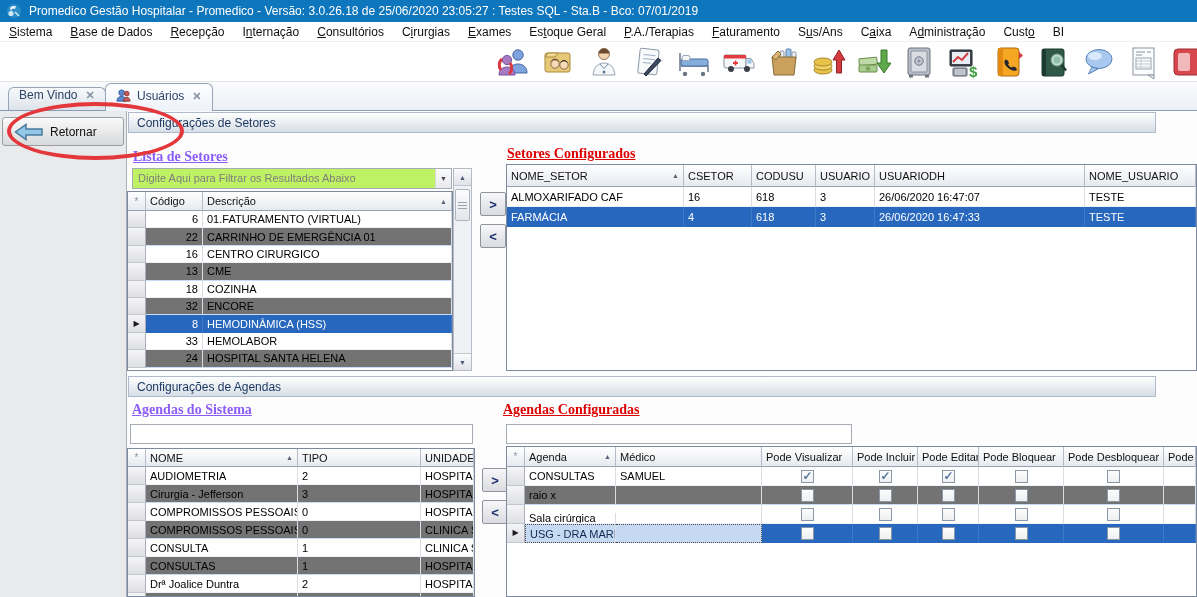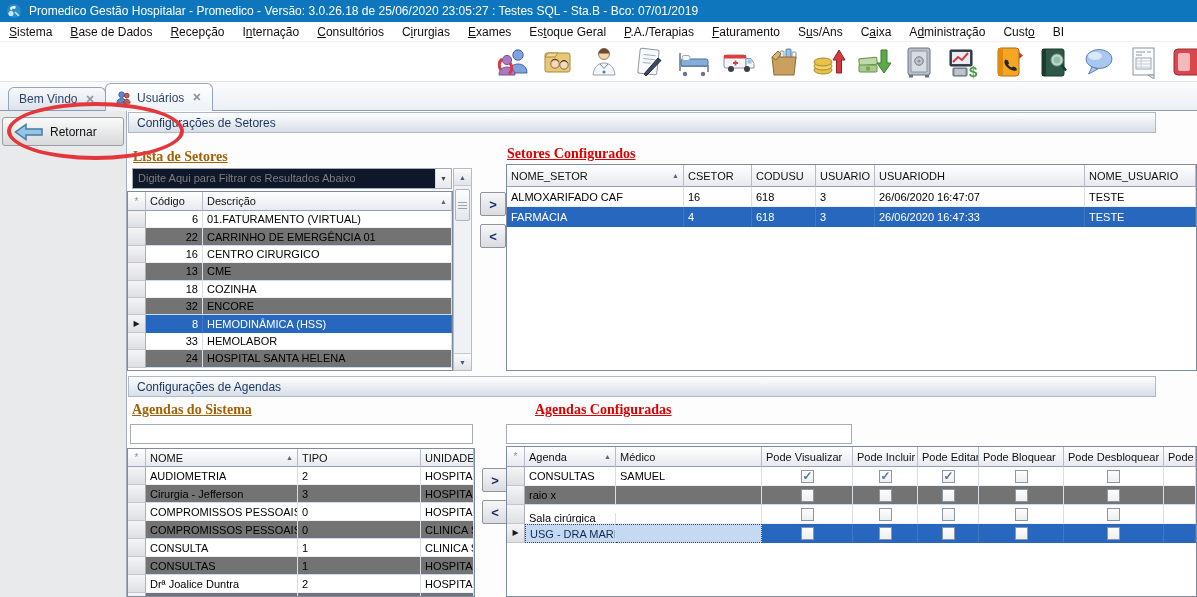--- a/index.html
+++ b/index.html
@@ -13,22 +13,22 @@
   .menubar{position:absolute;left:0;top:22px;width:1197px;height:20px;background:#fff;
            display:flex;align-items:center;font-size:12px;color:#101010;border-bottom:1px solid #f0f0f0;}
   .menu-item{padding:0 9px;white-space:nowrap;cursor:default;}
   .toolbar{position:absolute;left:0;top:42px;width:1197px;height:40px;background:#fff;
            display:flex;align-items:center;padding-left:497px;gap:11px;border-bottom:1px solid #e4e4e4;}
   .tool-btn{width:34px;height:34px;flex:0 0 34px;}
   .tool-btn svg{width:100%;height:100%;}
 
   .tabstrip{position:absolute;left:0;top:82px;width:1197px;height:29px;
             background:linear-gradient(#FAFBFD,#ECEFF4);border-bottom:1px solid #8A9BB8;}
-  .tab{position:absolute;display:flex;align-items:center;gap:6px;font-size:12px;color:#2E4468;
-       border:1px solid #97A3B6;border-bottom:none;border-radius:6px 6px 0 0;padding:0 10px;cursor:default;}
+  .tab{position:absolute;display:flex;align-items:flex-end;gap:6px;font-size:12px;color:#2E4468;
+       border:1px solid #97A3B6;border-bottom:none;border-radius:6px 6px 0 0;padding:8px 10px;cursor:default;}
   .tab.inactive{left:8px;bottom:0;height:23px;background:linear-gradient(#F7F9FB,#DDE3EA);}
   .tab.active{left:105px;bottom:-1px;height:28px;background:linear-gradient(#FFFFFF,#EDF2F9);z-index:3;}
   .tab .tab-x{color:#8A93A3;font-size:11px;font-weight:bold;margin-left:2px;}
   .tab .tab-ico{width:15px;height:15px;}
 
   .left-panel{position:absolute;left:0;top:111px;width:127px;height:486px;background:#E9EAEC;
               border-right:1px solid #A8AEB8;}
   .content-bg{position:absolute;left:127px;top:111px;width:1070px;height:486px;background:#FDFDFE;}
 
   .return-btn{position:absolute;left:2px;top:117px;width:122px;height:29px;
@@ -36,24 +36,24 @@
               display:flex;align-items:center;font:12px "Liberation Sans",sans-serif;color:#101010;cursor:pointer;z-index:4;}
   .return-btn .arr{width:30px;height:18px;margin:0 6px 0 5px;flex:0 0 30px;}
   .annotation{position:absolute;left:7px;top:102px;width:177px;height:58px;border:4px solid #E4373C;
               border-radius:50%;pointer-events:none;z-index:6;}
 
   .section-bar{position:absolute;left:128px;width:1028px;height:21px;
                background:linear-gradient(#FEFEFE,#D8DEE8);border:1px solid #AEB9C9;
                color:#17355E;font-size:12px;display:flex;align-items:center;padding-left:8px;z-index:2;}
   .link{position:absolute;font-family:"Liberation Serif",serif;font-weight:bold;font-size:14px;
         text-decoration:underline;white-space:nowrap;cursor:pointer;z-index:2;}
-  .link.blue{color:#a16207;} .link.red{color:#DD0000;}
+  .link.blue{color:#8b5cf6;} .link.red{color:#DD0000;}
 
   .combo{position:absolute;left:132px;top:168px;width:320px;height:21px;border:1px solid #A5ACB5;
-         background:#0f172a;display:flex;align-items:stretch;z-index:2;}
+         background:#bef264;display:flex;align-items:stretch;z-index:2;}
   .combo-text{flex:1;color:#7F7F7F;font-size:11px;padding:3px 5px;white-space:nowrap;overflow:hidden;}
   .combo-btn{width:16px;display:flex;align-items:center;justify-content:center;font-size:7px;color:#444;
              border-left:1px solid #D8DBDF;background:linear-gradient(#FBFBFC,#E7E9ED);cursor:pointer;}
 
   .txt{position:absolute;border:1px solid #A5ACB5;background:#fff;height:20px;font-size:11px;
        padding:0 4px;font-family:"Liberation Sans",sans-serif;z-index:2;}
 
   .xfer{position:absolute;width:26px;height:24px;background:linear-gradient(#F7F7F8,#DBDCE0);
         border:1px solid #8F949E;border-radius:2px;color:#1A2C6B;font-weight:bold;font-size:13px;
         font-family:"Liberation Sans",sans-serif;cursor:pointer;z-index:2;display:flex;align-items:center;justify-content:center;}
@@ -297,21 +297,21 @@
   <button class="xfer" style="left:480px;top:192px;">&gt;</button>
   <button class="xfer" style="left:480px;top:224px;">&lt;</button>
 
   <div class="section-bar" style="top:376px;">
     <span>Configurações de Agendas</span>
   </div>
 
   <a class="link blue" style="left:132px;top:402px;">Agendas do Sistema</a>
   <input class="txt" style="left: 130px; top: 424px; width: 343px;" value="">
 
-  <a class="link red" style="left:535px;top:402px;">Agendas Configuradas</a>
+  <a class="link red" style="left:503px;top:402px;">Agendas Configuradas</a>
   <input class="txt" style="left: 506px; top: 424px; width: 346px;" value="">
 
   <button class="xfer" style="left:482px;top:468px;">&gt;</button>
   <button class="xfer" style="left:482px;top:500px;">&lt;</button>
 
 <div class="grid" style="left: 127px; top: 191px; width: 326px; height: 180px;">
       <div class="grow" style="height: 19px;">
         <div class="hcell selh" style="width: 18px;">*</div>
         <div class="hcell" style="width: 57px;">
           <span>Código</span>

